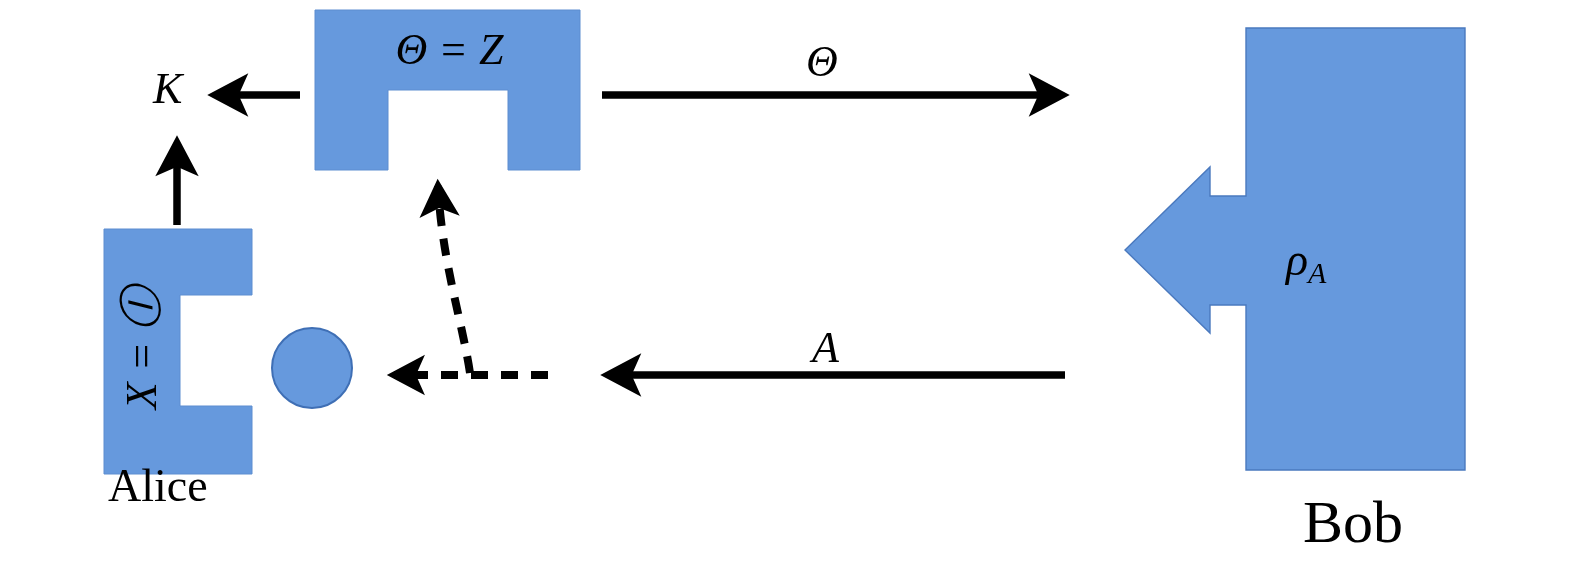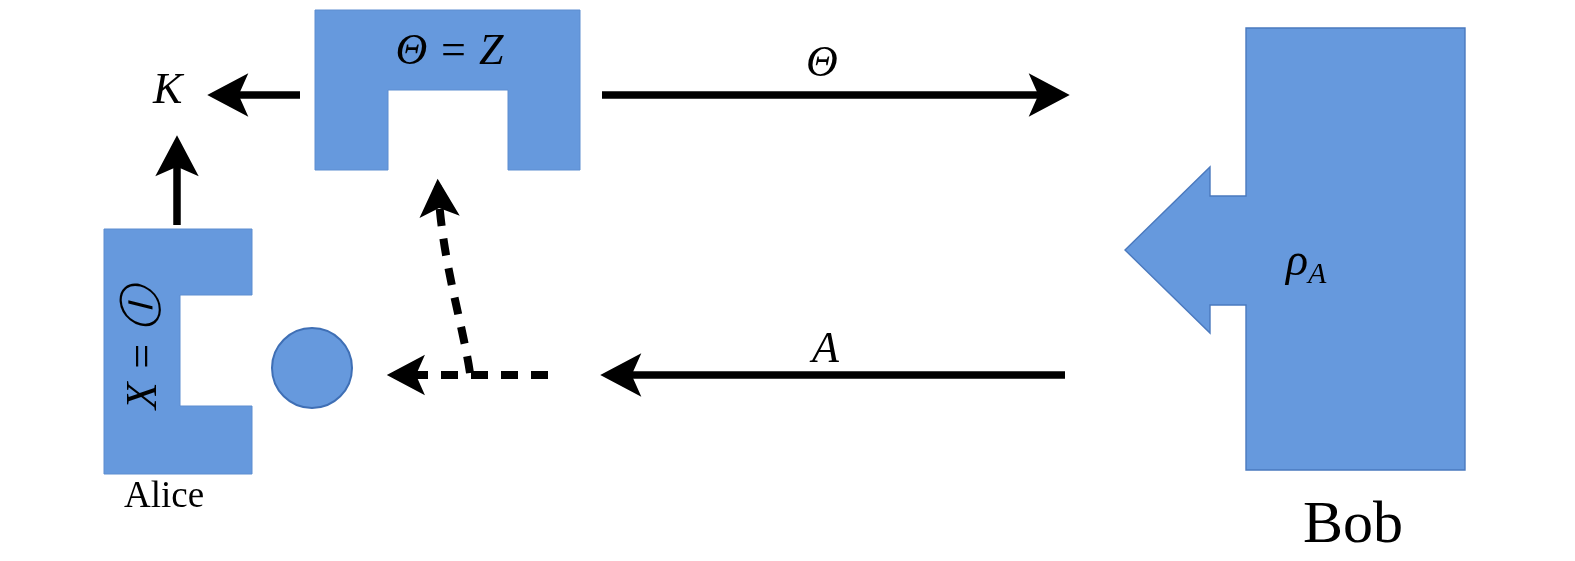--- a/index.html
+++ b/index.html
@@ -81,23 +81,22 @@
     top: 326px;
     font-size: 44px;
   }
   #k-label {
     left: 153px;
     top: 67px;
     font-size: 44px;
   }
   #alice-caption {
     left: 108px;
-    top: 476px;
-    font-size: 37px;
-    margin-left: 16px;
+    top: 463px;
+    font-size: 46px;
   }
   #bob-caption {
     left: 1303px;
     top: 492px;
     font-size: 60px;
   }
 </style>
 </head>
 <body>
 

